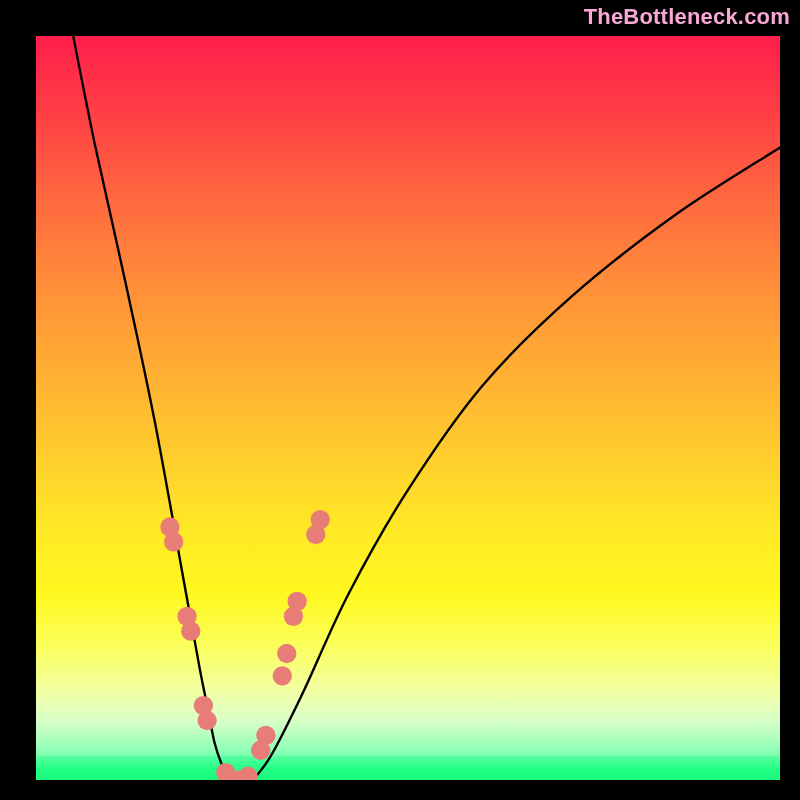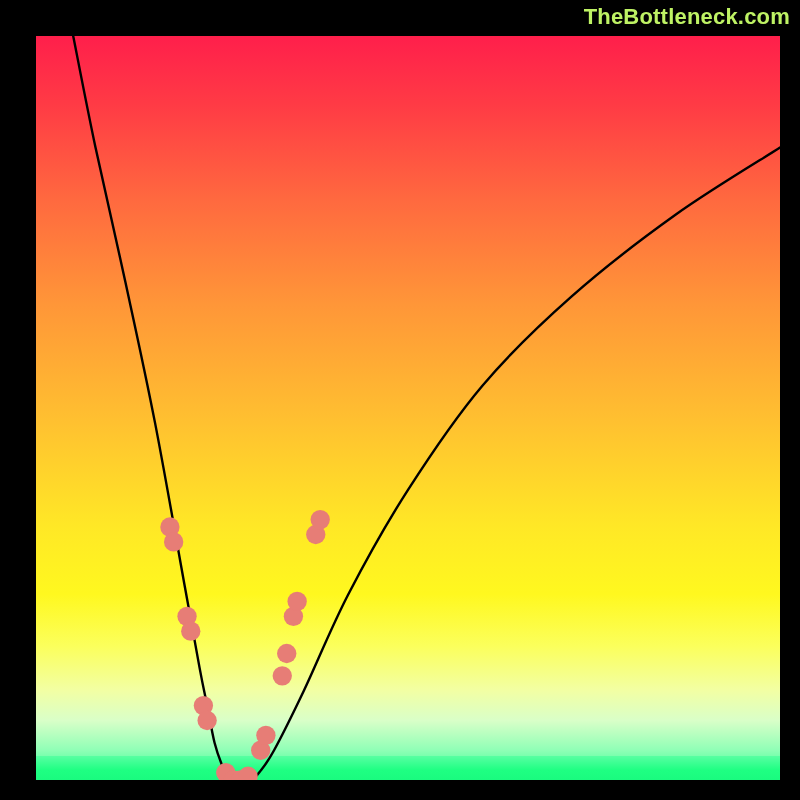--- a/index.html
+++ b/index.html
@@ -56,21 +56,21 @@
     height: 24px;
     background: linear-gradient(to bottom, #58ffa2 0%, #1eff82 60%, #1afb7f 100%);
   }
   .watermark {
     position: absolute;
     top: 4px;
     right: 10px;
     font-family: Arial, Helvetica, sans-serif;
     font-size: 22px;
     font-weight: 600;
-    color: #bef264;
+    color: #f9a8d4;
     letter-spacing: 0.2px;
   }
   svg.curve {
     position: absolute;
     left: 0;
     top: 0;
     width: 744px;
     height: 744px;
   }
 </style>

